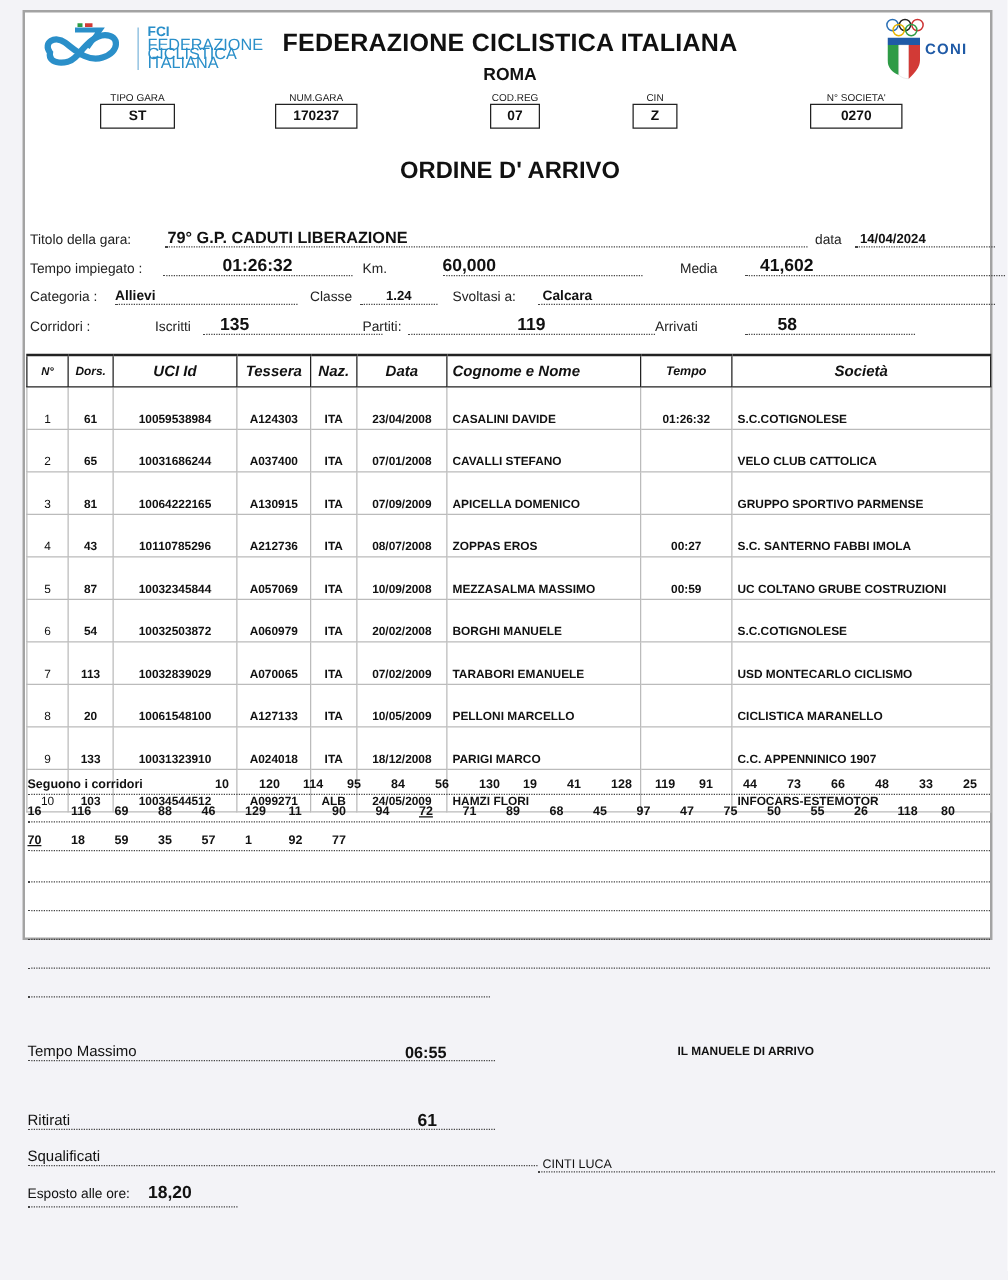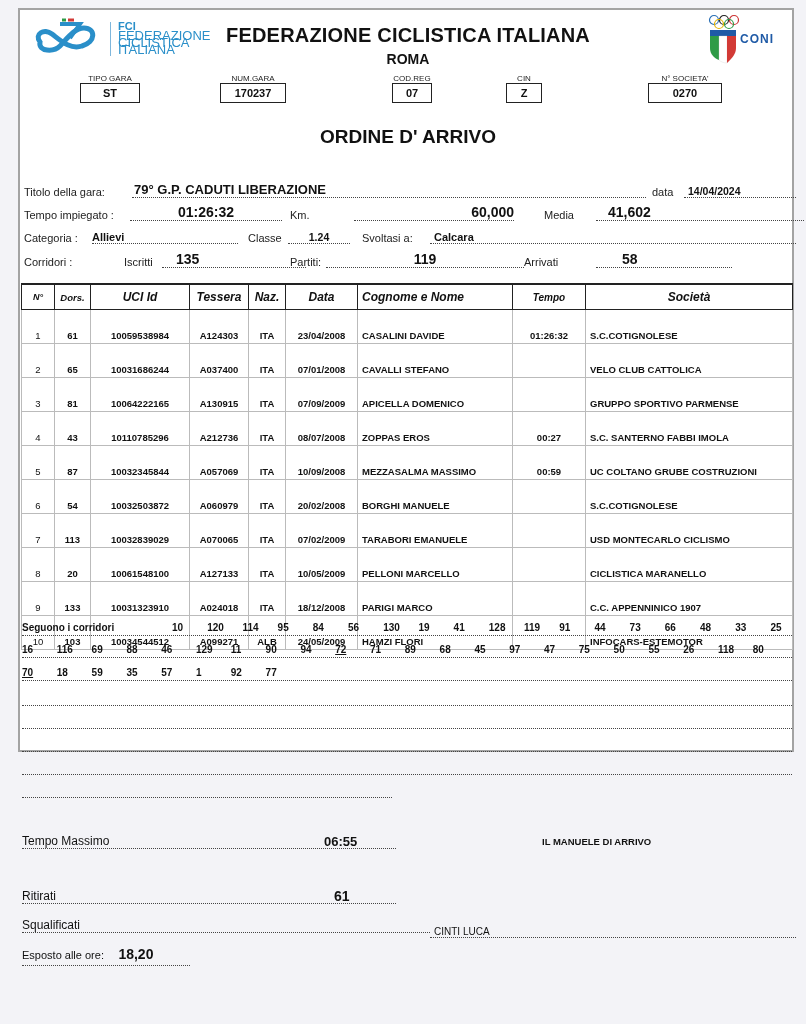--- a/index.html
+++ b/index.html
@@ -96,21 +96,21 @@
   <div class="abs ordine">ORDINE D' ARRIVO</div>
 
   <div class="abs lbl" style="left:4px;top:176px;">Titolo della gara:</div>
   <div class="abs dots val" style="left:112px;top:172px;width:512px;font-size:13px;padding-left:2px;">79° G.P. CADUTI LIBERAZIONE</div>
   <div class="abs lbl" style="left:632px;top:176px;">data</div>
   <div class="abs dots val" style="left:664px;top:175px;width:108px;font-size:10.5px;padding-left:4px;">14/04/2024</div>
 
   <div class="abs lbl" style="left:4px;top:199px;">Tempo impiegato :</div>
   <div class="abs dots val" style="left:110px;top:194px;width:152px;font-size:14px;text-align:center;">01:26:32</div>
   <div class="abs lbl" style="left:270px;top:199px;">Km.</div>
-  <div class="abs dots val" style="left:334px;top:194px;width:160px;font-size:14px;text-align:right;">60,000</div>
+  <div class="abs dots val" style="left:334px;top:194px;width:160px;font-size:14px;text-align:left;">60,000</div>
   <div class="abs lbl" style="left:524px;top:199px;">Media</div>
   <div class="abs dots val" style="left:576px;top:194px;width:196px;font-size:14px;padding-left:12px;">41,602</div>
 
   <div class="abs lbl" style="left:4px;top:222px;">Categoria :</div>
   <div class="abs dots val" style="left:72px;top:221px;width:146px;font-size:11px;">Allievi</div>
   <div class="abs lbl" style="left:228px;top:222px;">Classe</div>
   <div class="abs dots val" style="left:268px;top:221px;width:62px;font-size:10.5px;text-align:center;">1.24</div>
   <div class="abs lbl" style="left:342px;top:222px;">Svoltasi a:</div>
   <div class="abs dots val" style="left:410px;top:221px;width:362px;font-size:11px;padding-left:4px;">Calcara</div>
 

